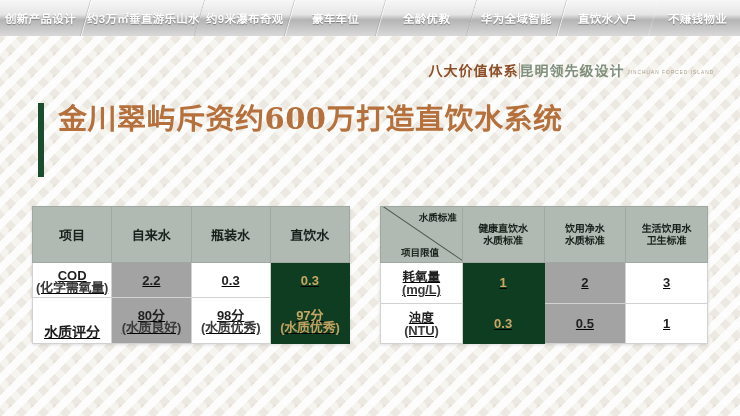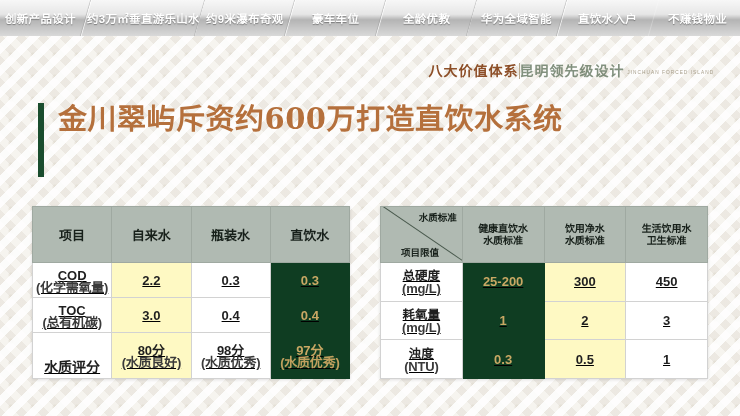--- a/index.html
+++ b/index.html
@@ -173,21 +173,21 @@
   thead th {
     background: #b0bab2;
     height: 56px;
     font-size: 13px;
     font-weight: 700;
     color: #17201a;
     border-color: #9fa9a1;
   }
   tbody tr { height: 35px; text-decoration: underline; }
   tbody td { background: #ffffff; }
-  tbody td.shade { background: #fef9c3; }
+  tbody td.shade { background: #a3a3a3; }
 
   .cell-main { font-size: 13px; font-weight: 700; line-height: 15px; }
   .cell-sub  { font-size: 13px; font-weight: 700; color: #3a3a3a; line-height: 10px; letter-spacing: -.2px; }
   .cell-label-main { font-size: 12.5px; font-weight: 700; line-height: 15px; }
   .cell-label-plain { font-size: 14px; font-weight: 700; margin-top: 21px; }
 
   
   td.hi {
     background: #0f3d22 !important;
     border-color: #0f3d22;
@@ -293,35 +293,20 @@
               <div class="cell-sub">(化学需氧量)</div>
             </td>
             <td class="shade">
               <div class="cell-main">2.2</div>
             </td>
             <td>
               <div class="cell-main">0.3</div>
             </td>
             <td class="hi">
               <div class="cell-main">0.3</div>
-            </td>
-          </tr>
-          <tr>
-            <td>
-              <div class="cell-main">TOC</div>
-              <div class="cell-sub">(总有机碳)</div>
-            </td>
-            <td class="shade">
-              <div class="cell-main">3.0</div>
-            </td>
-            <td>
-              <div class="cell-main">0.4</div>
-            </td>
-            <td class="hi">
-              <div class="cell-main">0.4</div>
             </td>
           </tr>
           <tr>
             <td>
               <div class="cell-label-plain">水质评分</div>
             </td>
             <td class="shade">
               <div class="cell-main">80分</div>
               <div class="cell-sub">(水质良好)</div>
             </td>
@@ -357,35 +342,20 @@
             </th>
             <th class="stack">
               <div>生活饮用水</div>
               <div>卫生标准</div>
             </th>
           </tr>
       </thead>
       <tbody id="right-body">
           <tr>
             <td>
-              <div class="cell-label-main">总硬度</div>
-              <div class="cell-sub">(mg/L)</div>
-            </td>
-            <td class="hi">
-              <div class="cell-main">25-200</div>
-            </td>
-            <td class="shade">
-              <div class="cell-main">300</div>
-            </td>
-            <td>
-              <div class="cell-main">450</div>
-            </td>
-          </tr>
-          <tr>
-            <td>
               <div class="cell-label-main">耗氧量</div>
               <div class="cell-sub">(mg/L)</div>
             </td>
             <td class="hi">
               <div class="cell-main">1</div>
             </td>
             <td class="shade">
               <div class="cell-main">2</div>
             </td>
             <td>

